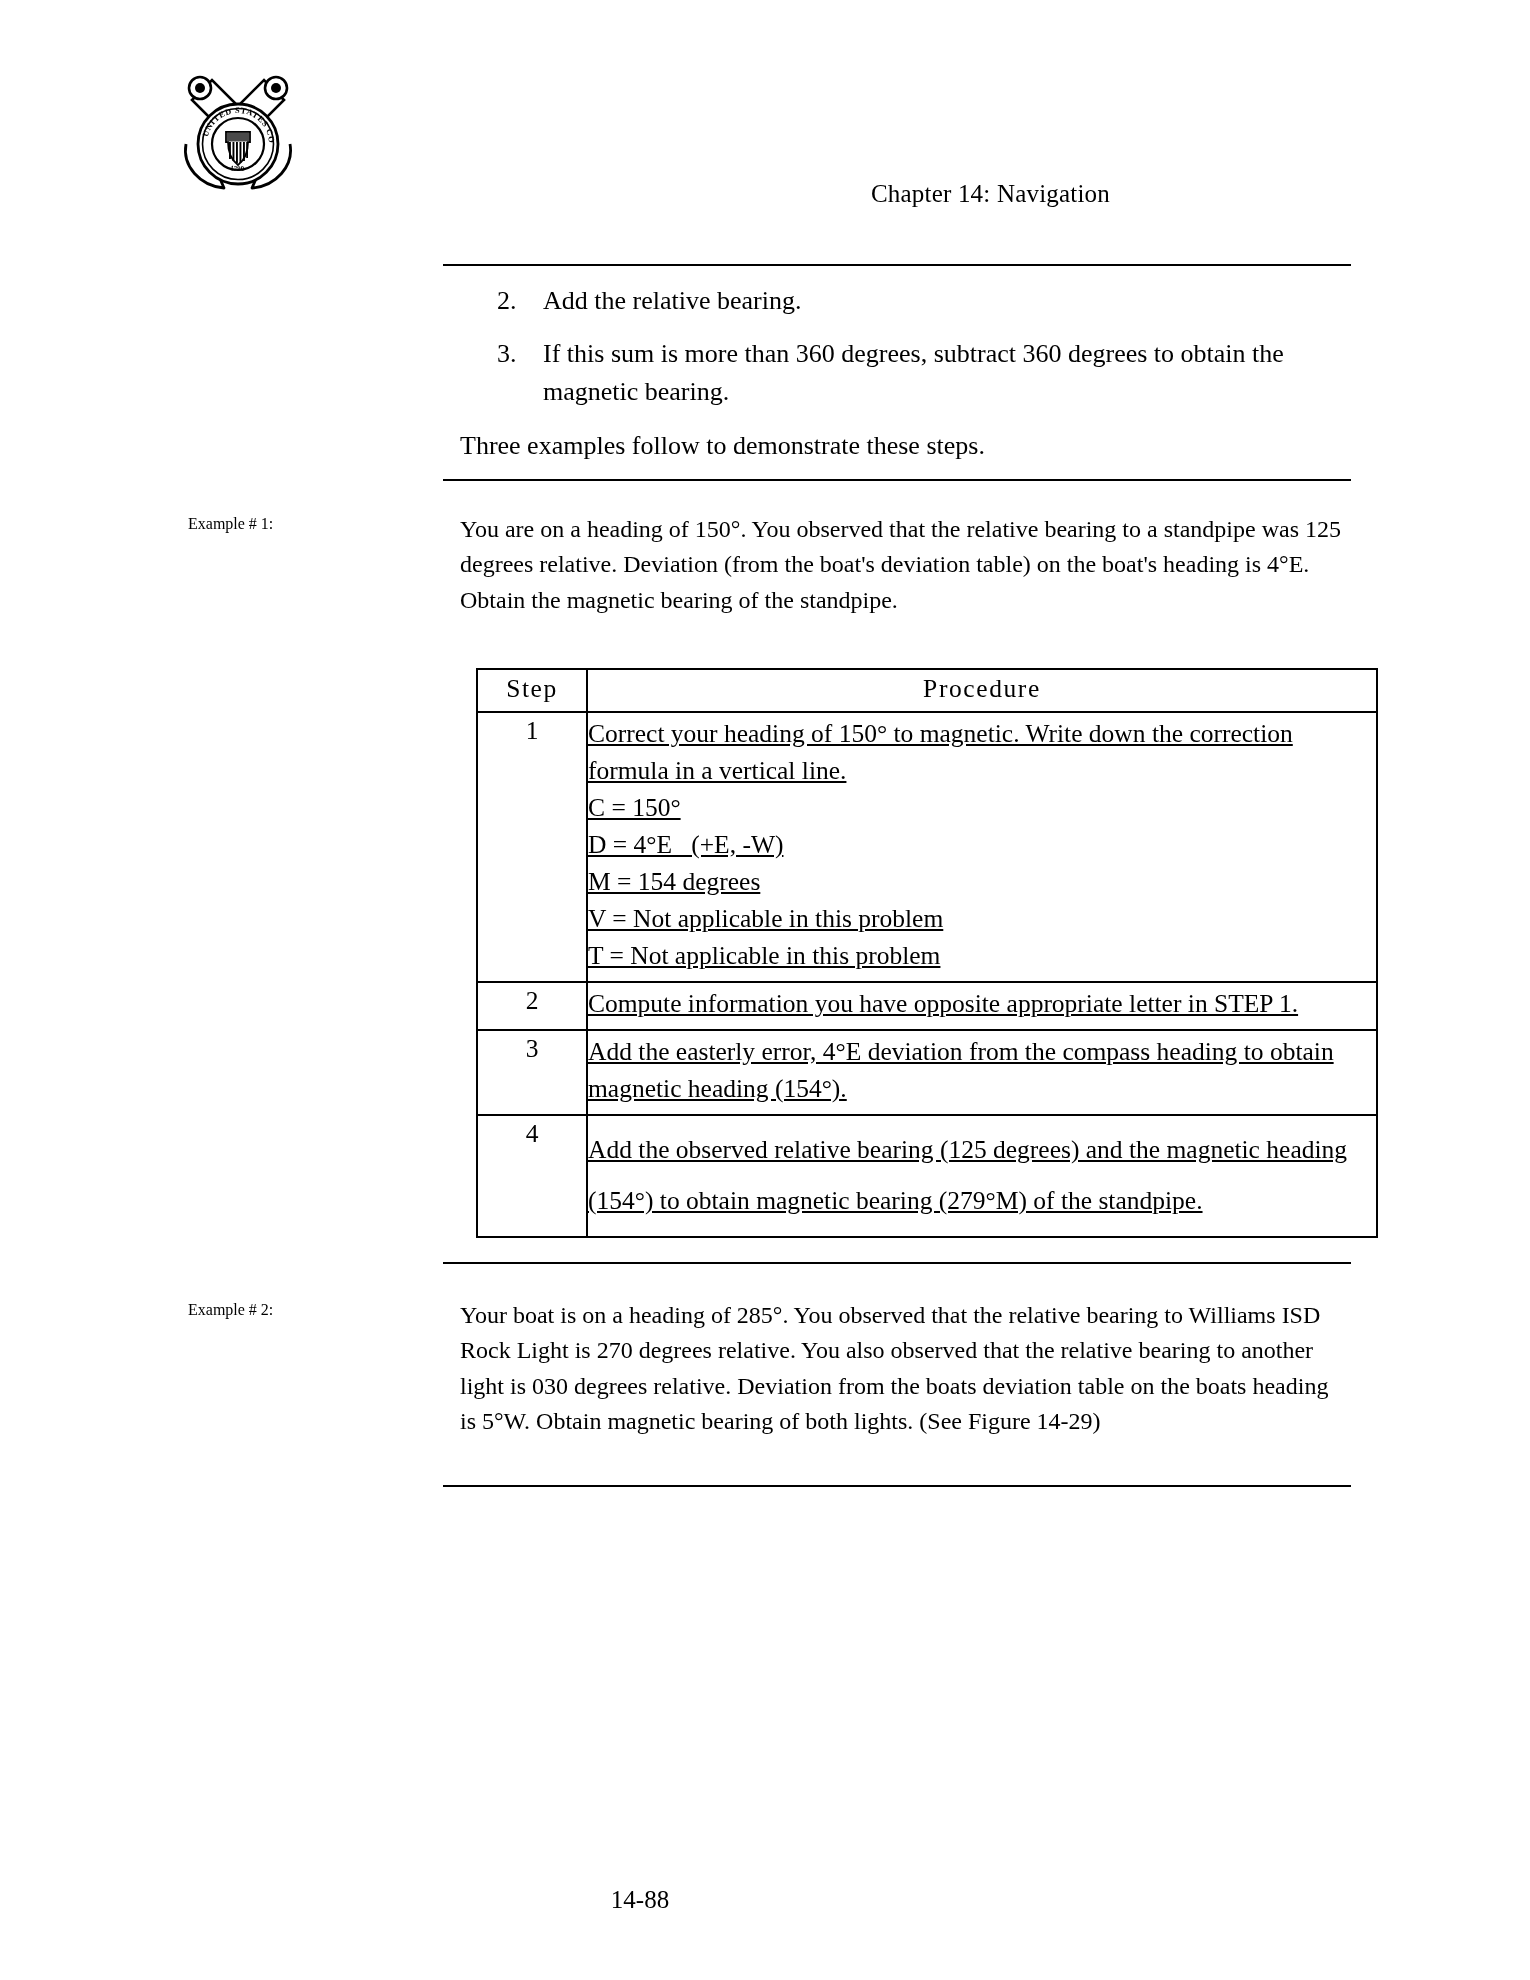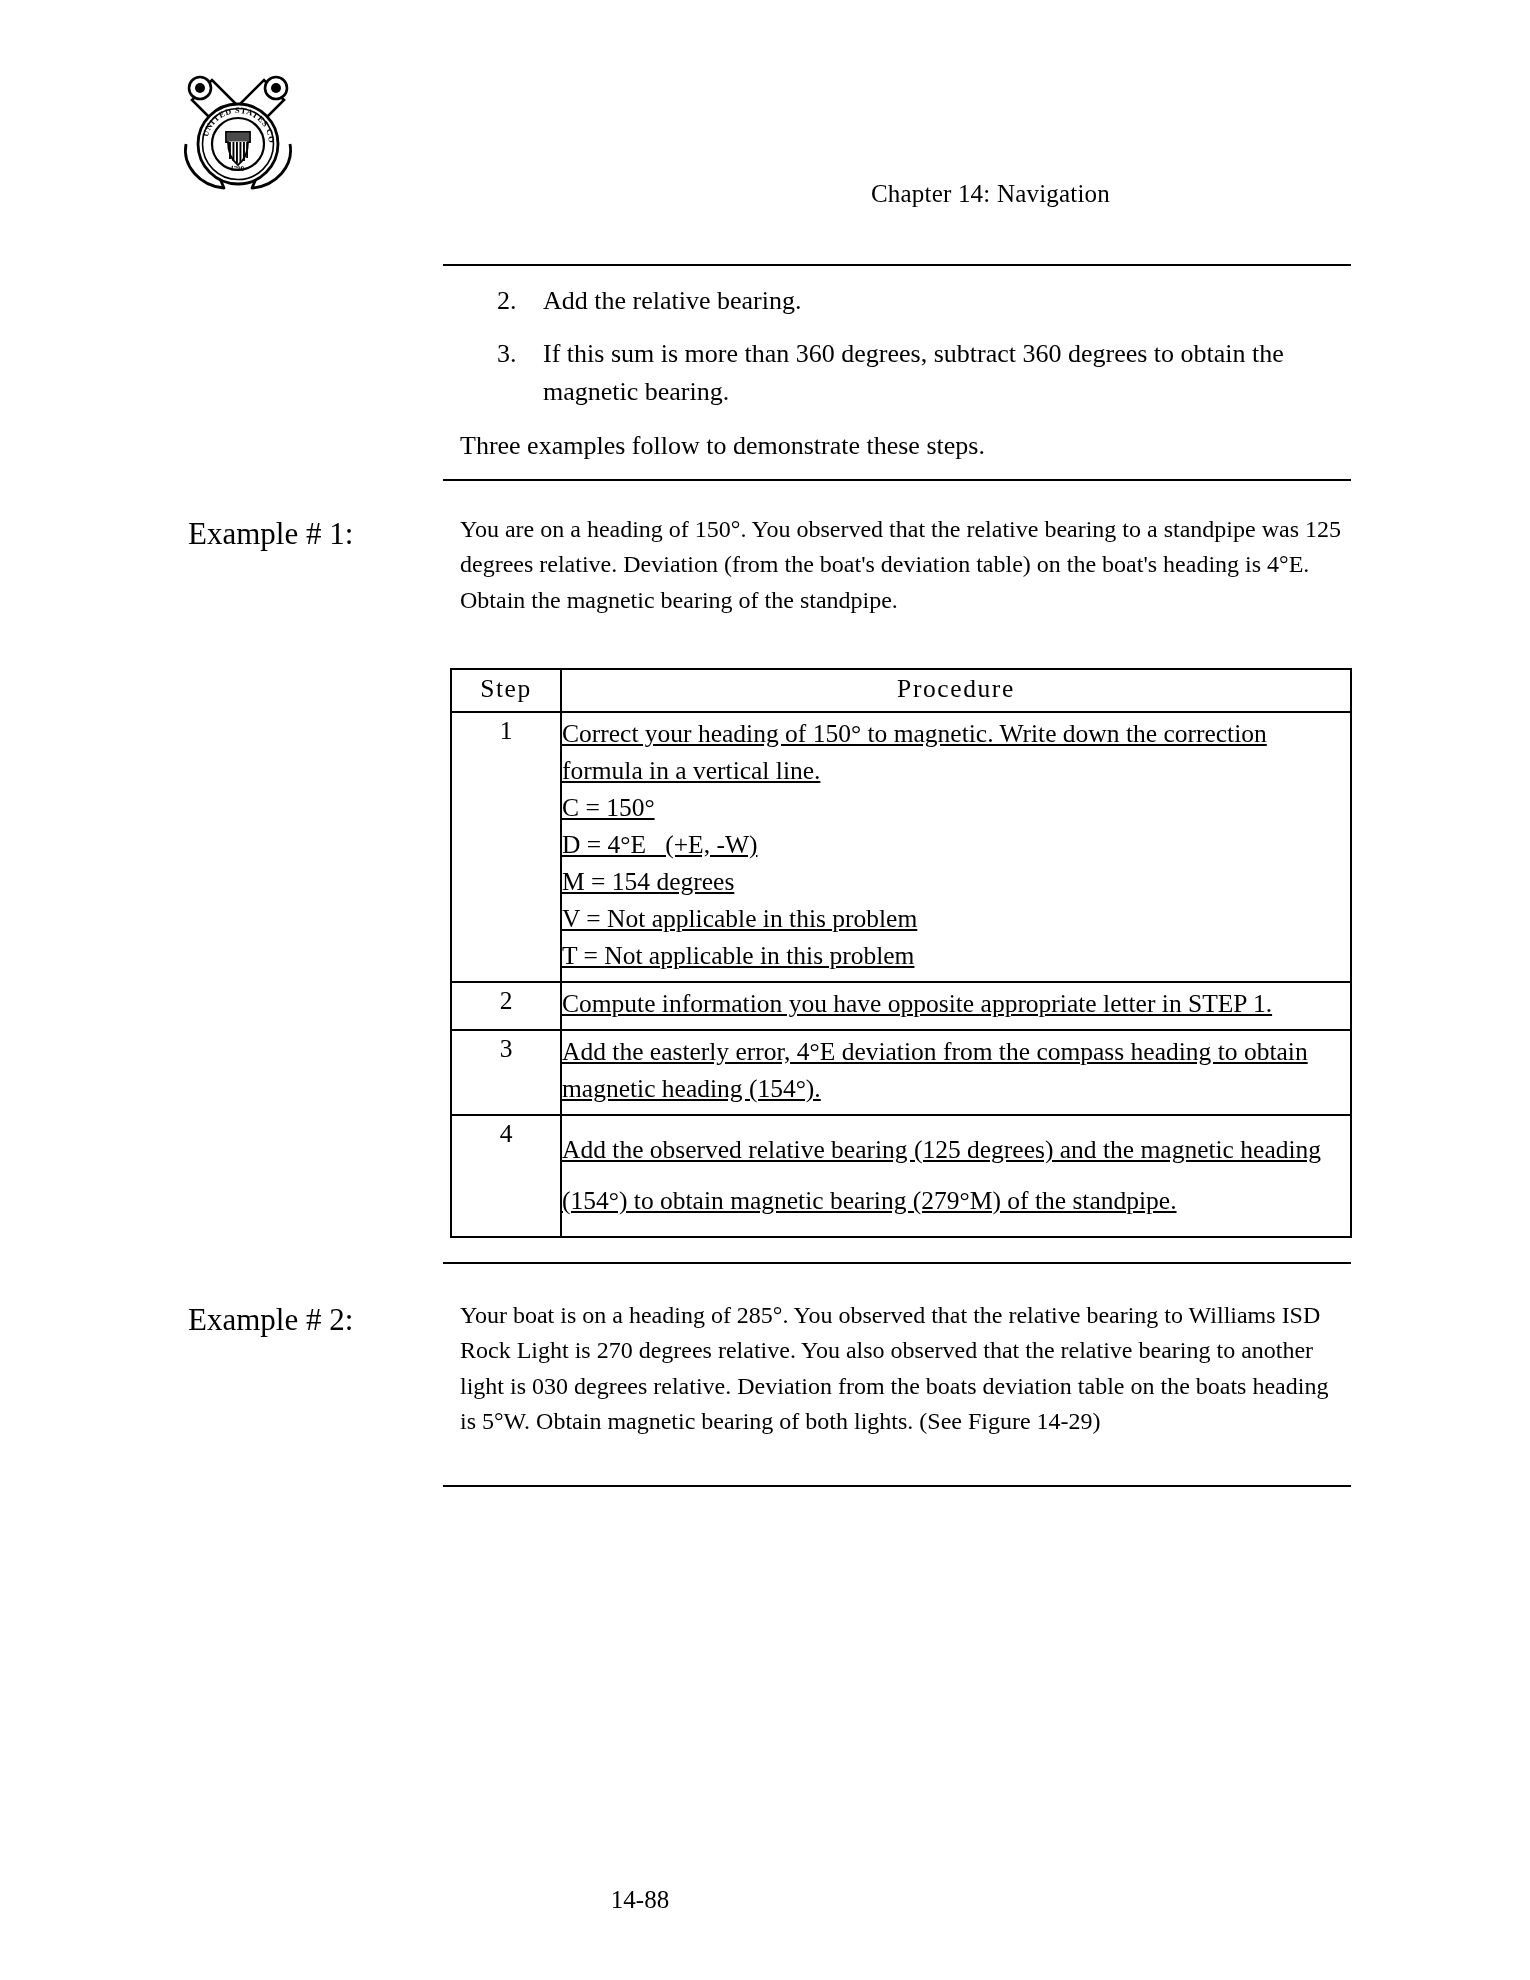--- a/index.html
+++ b/index.html
@@ -85,21 +85,21 @@
     position: absolute;
     left: 460px;
     top: 427px;
     font-size: 26px;
     line-height: 1.44;
   }
 
   
   .example-label {
     position: absolute;
-    font-size: 31px;
+    font-size: 16px;
     line-height: 1.44;
     white-space: nowrap;
     text-align: right;
   }
   .example-body {
     position: absolute;
     left: 460px;
     width: 884px;
     font-size: 24px;
     line-height: 1.47;
@@ -107,21 +107,21 @@
 
   #ex1-label { left: 188px; top: 512px; }
   #ex1-body  { left: 460px; top: 512px; }
 
   #ex2-label { left: 188px; top: 1298px; }
   #ex2-body  { left: 460px; top: 1298px; width: 890px; }
 
   
   .proc-table {
     position: absolute;
-    left: 450px;
+    left: 476px;
     top: 668px;
     width: 902px;
     border-collapse: collapse;
     font-size: 25.5px;
     table-layout: fixed;
   }
   .proc-table th,
   .proc-table td {
     border: 2.2px solid #000;
     vertical-align: top;

